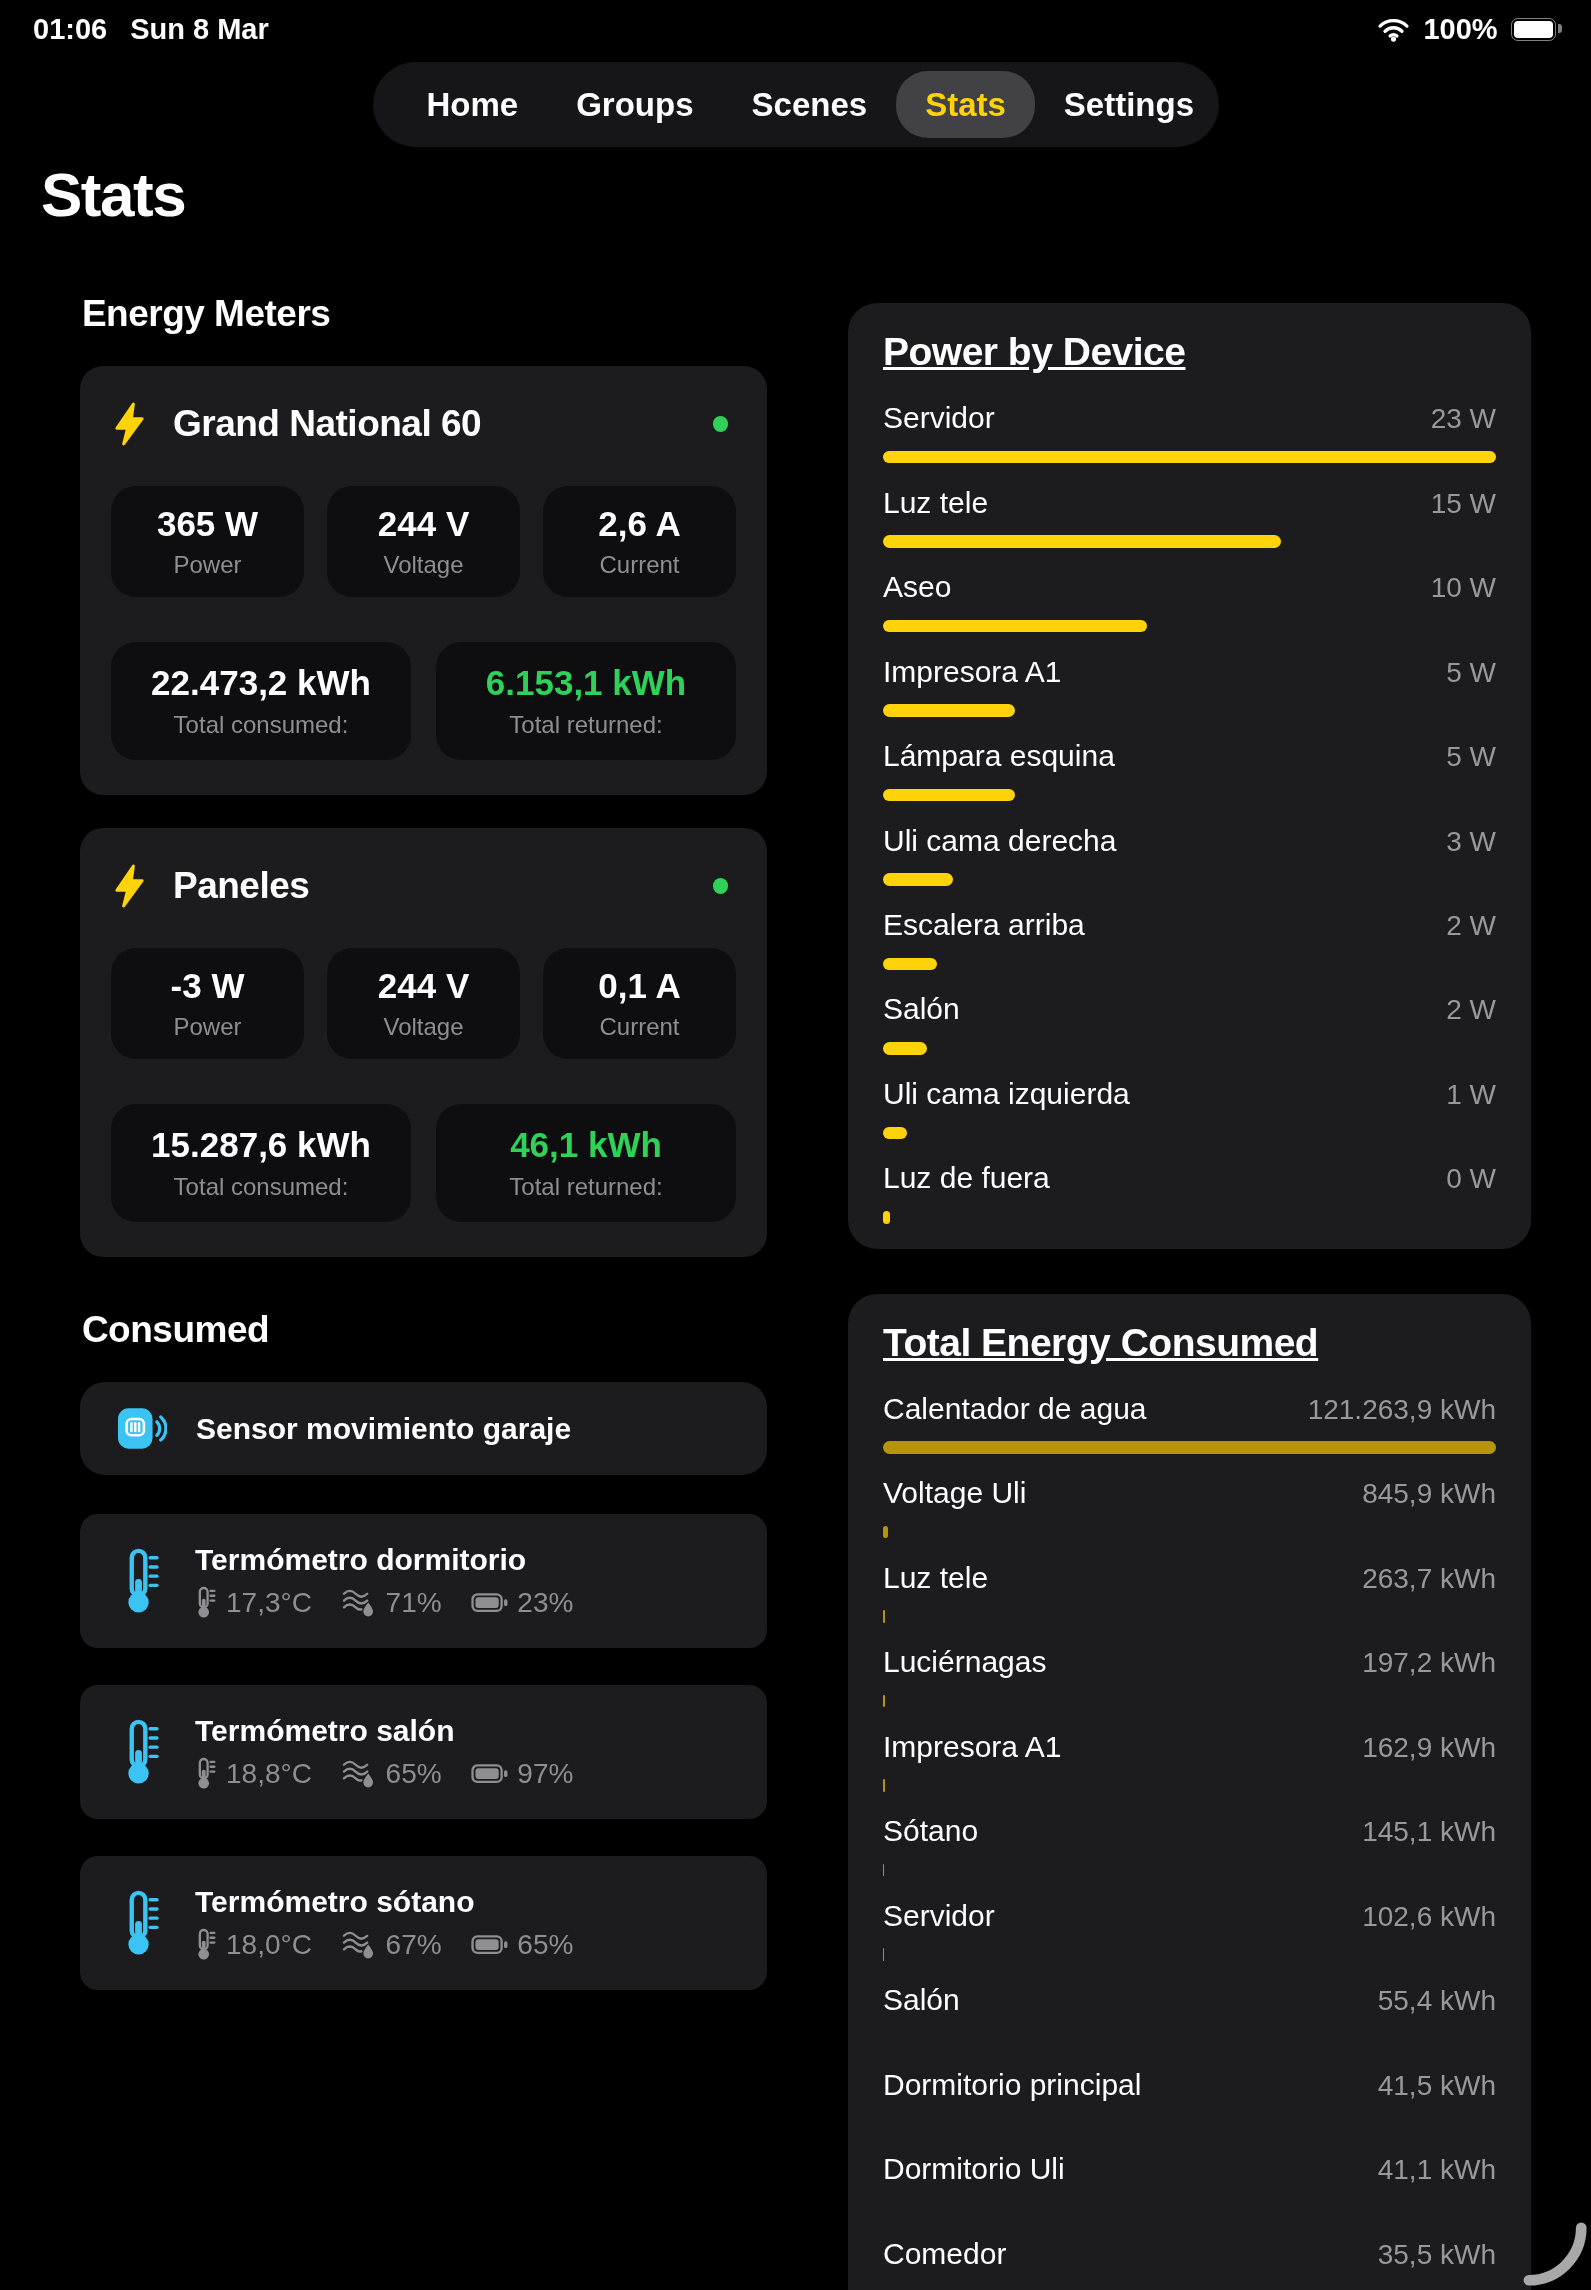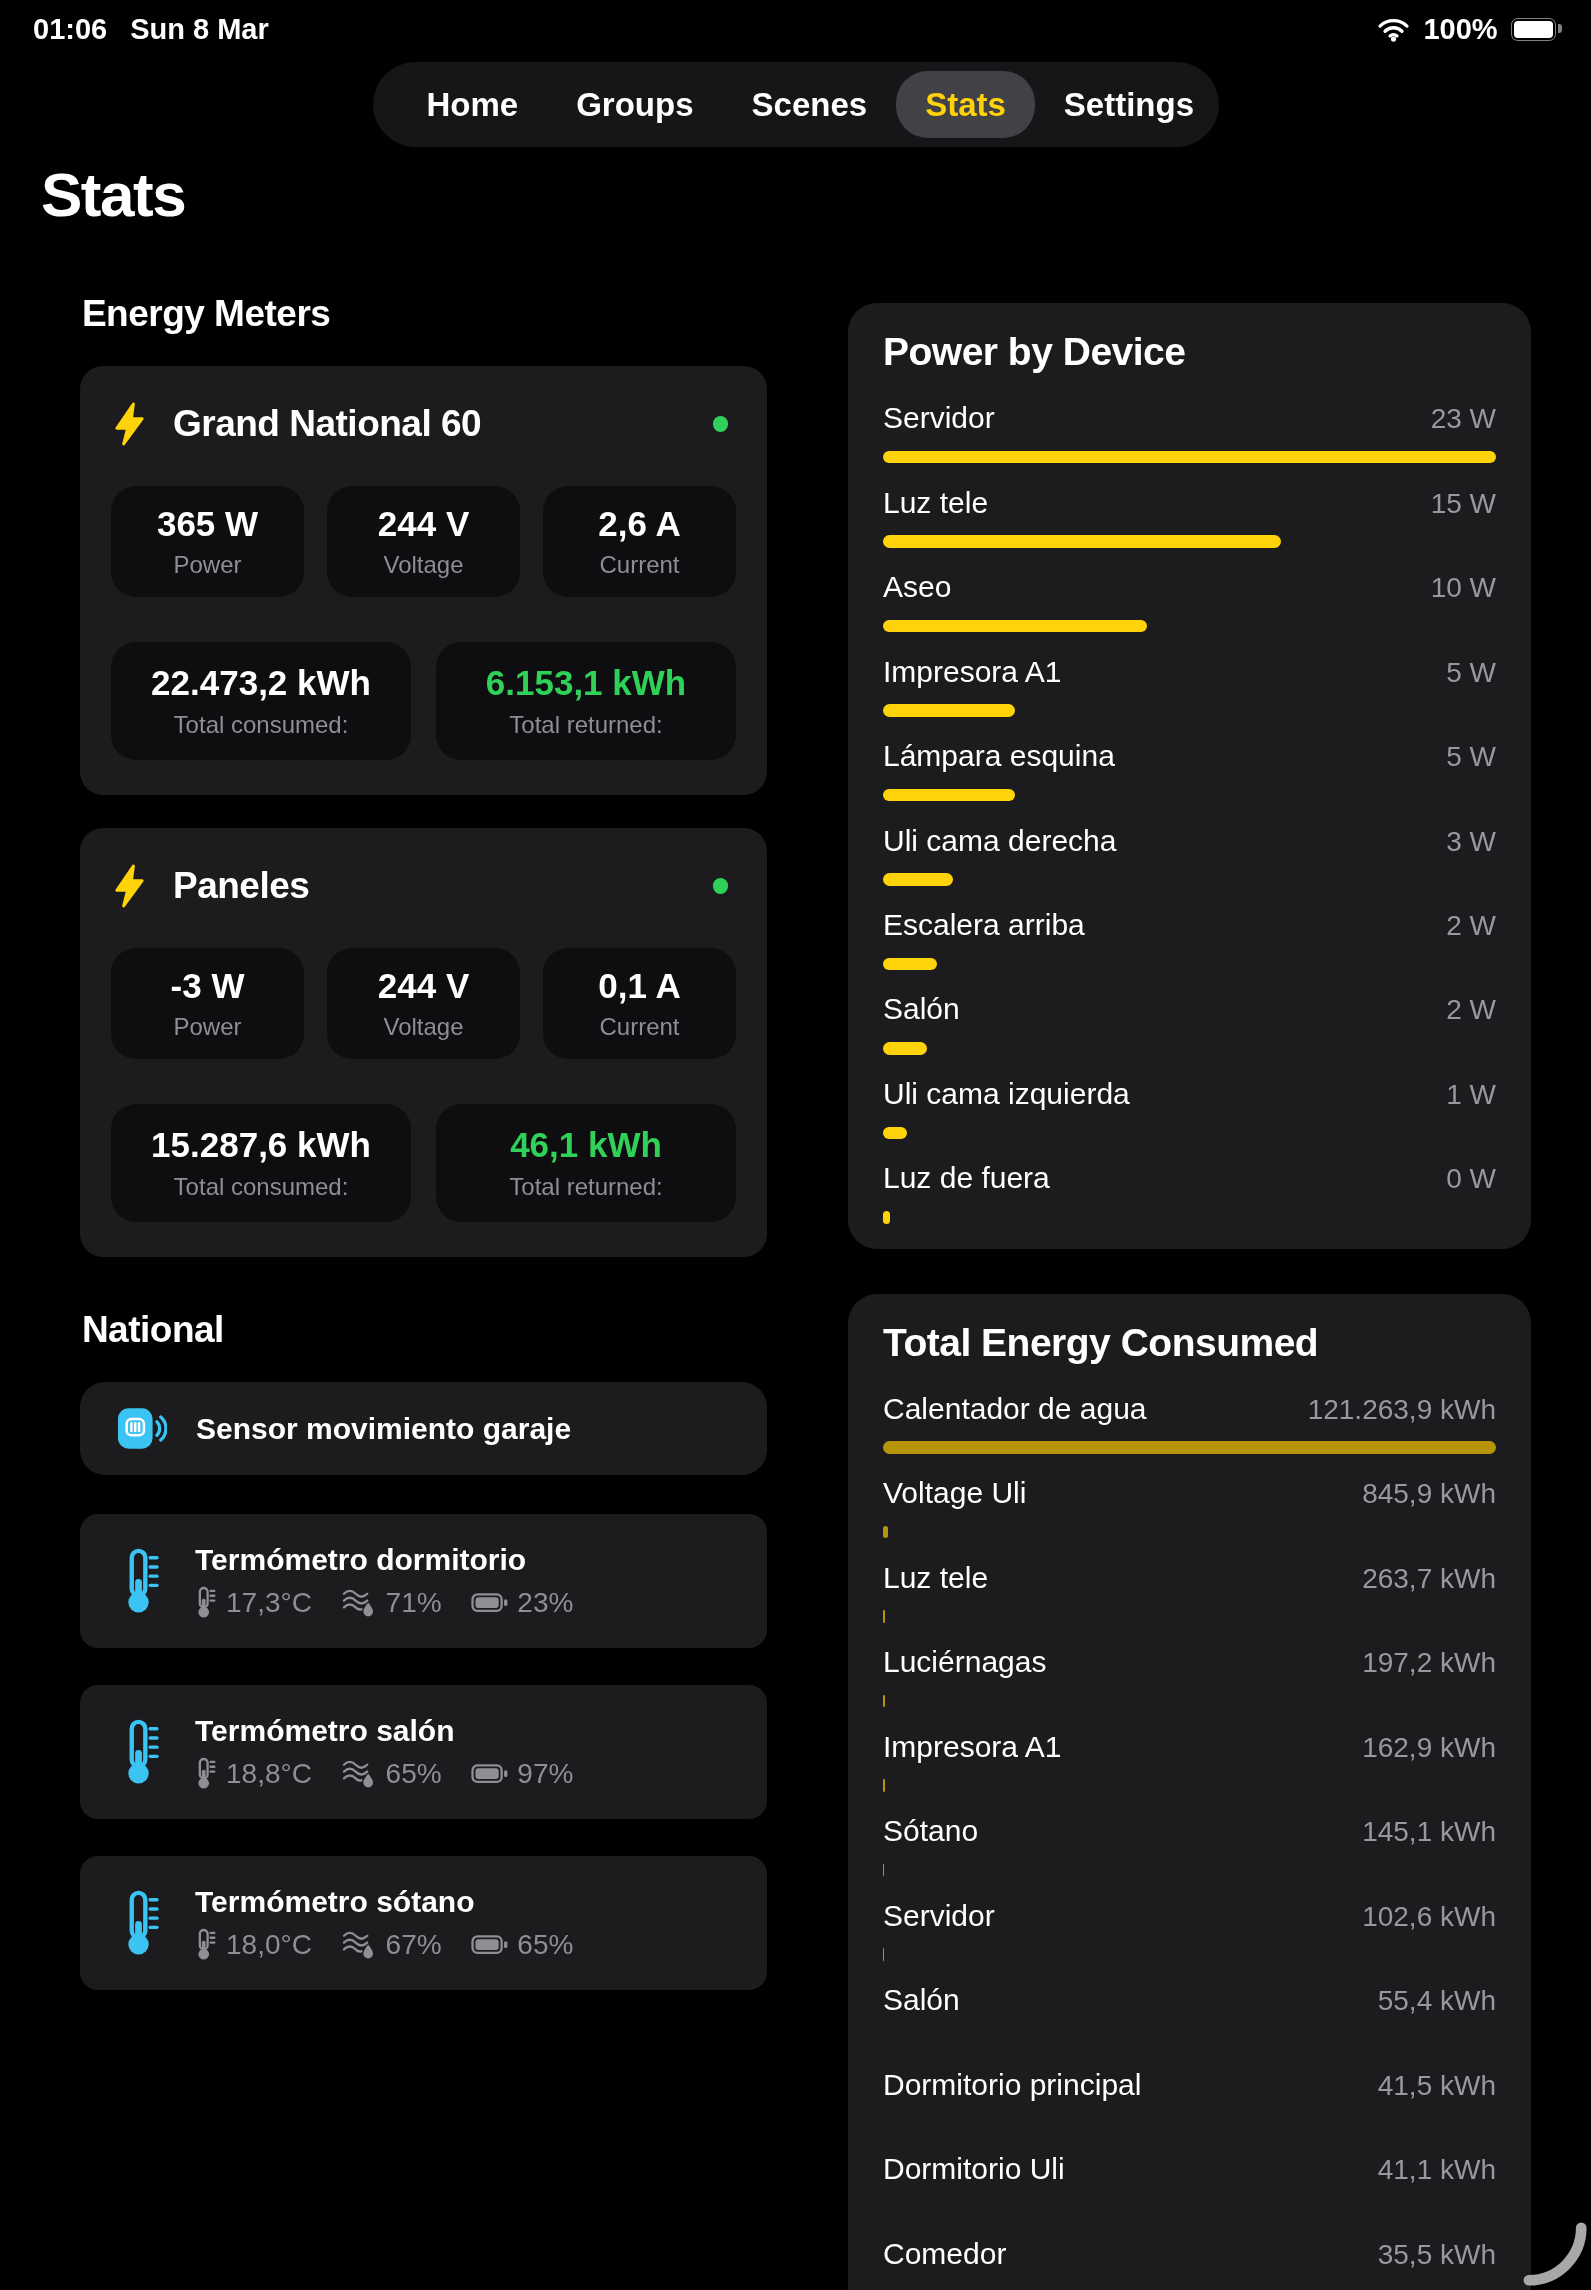--- a/index.html
+++ b/index.html
@@ -65,21 +65,21 @@
   .icon-motion .in{stroke:#fff;fill:none;stroke-width:2.6;stroke-linecap:round;}
   .icon-motion .wave{stroke:var(--cyan);fill:none;stroke-width:3.4;stroke-linecap:round;}
   .icon-thermo .o{stroke:var(--cyan);fill:none;stroke-width:4.5;}
   .icon-thermo .f{fill:var(--cyan);}
   .icon-thermo .t{stroke:var(--cyan);stroke-width:3.5;stroke-linecap:round;}
   .mini .o{stroke:var(--gray);fill:none;stroke-width:2.4;stroke-linecap:round;}
   .mini .f{fill:var(--gray);}
 
   
   .panel{background:var(--card);border-radius:29px;padding:27px 35px 25px;margin-bottom:45px;}
-  .panel-title{font-size:39px;font-weight:700;line-height:43px;margin:0;letter-spacing:-0.5px;}
+  .panel-title{font-size:39px;font-weight:700;line-height:43px;margin:0;letter-spacing:-0.5px;text-decoration:underline;}
   .rows{margin-top:5.8px;}
   .list-row{padding-top:21.3px;}
   .row-line{display:flex;justify-content:space-between;align-items:baseline;
             font-size:30px;line-height:35px;gap:36px;}
   .row-value{font-size:28px;color:var(--vgray);}
   .bar-track{margin-top:14.6px;height:12.6px;}
   .bar{height:12.6px;border-radius:6.8px;background:var(--yellow);}
   .panel.energy .bar{background:var(--gold);}
 
   
@@ -182,21 +182,21 @@
           <span class="stat-value">15.287,6 kWh</span>
           <span class="stat-label">Total consumed:</span>
         </div>
         <div class="total-box">
           <span class="stat-value green-text">46,1 kWh</span>
           <span class="stat-label">Total returned:</span>
         </div>
       </div>
     </div>
 
-    <h2 class="section-h sensors">National</h2>
+    <h2 class="section-h sensors">Consumed</h2>
 
     <div class="sensor-card motion">
       <svg class="icon-motion" width="50" height="47" viewBox="0 0 52 48">
         <rect class="sq" x="1" y="3" width="36" height="42" rx="11"></rect>
         <rect class="in" x="10" y="14" width="18" height="17" rx="5"></rect>
         <line class="in" x1="15" y1="18.5" x2="15" y2="26.5"></line>
         <line class="in" x1="19" y1="18.5" x2="19" y2="26.5"></line>
         <line class="in" x1="23" y1="18.5" x2="23" y2="26.5"></line>
         <path class="wave" d="M41.5 17 A 10 10 0 0 1 41.5 31"></path>
         <path class="wave" d="M45.5 12 A 16 16 0 0 1 45.5 36"></path>

